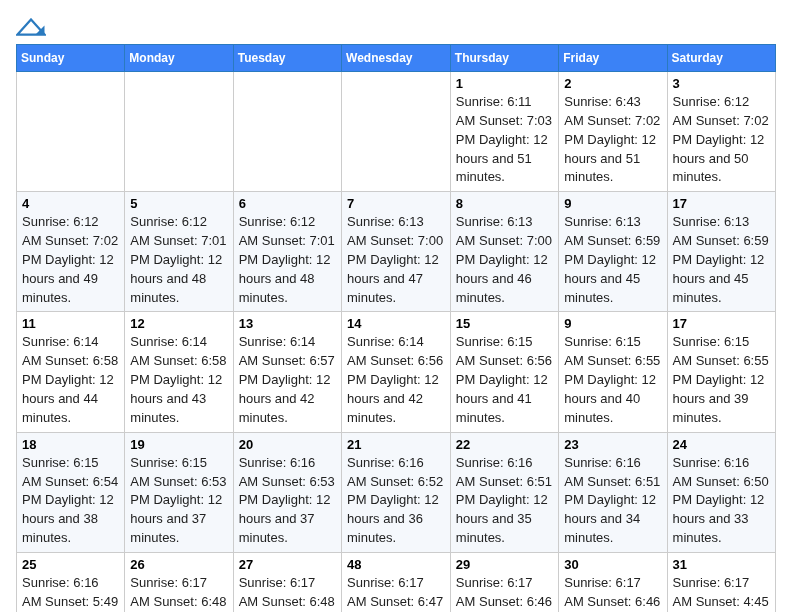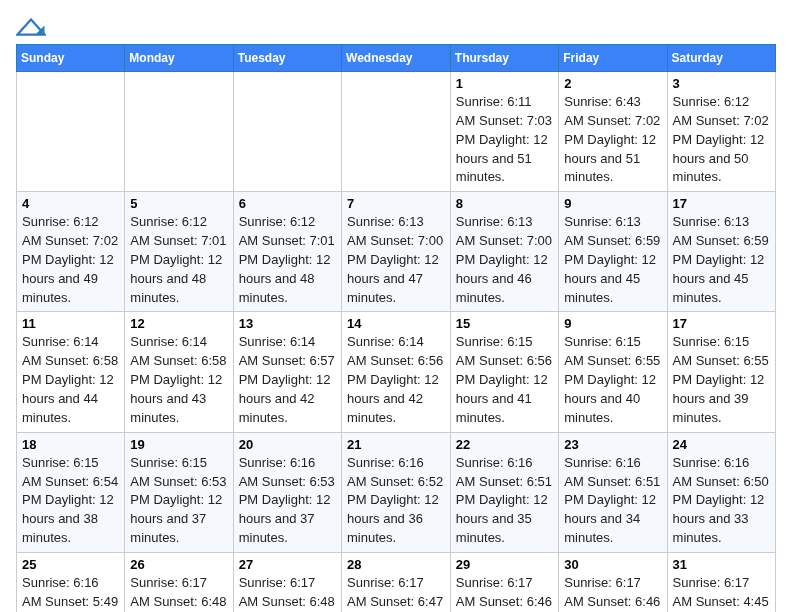--- a/index.html
+++ b/index.html
@@ -285,21 +285,21 @@
 Sunset: 6:48 PM
 Daylight: 12 hours and 31 minutes.</div>
         </td>
         <td>
           <span class="day-num">27</span>
           <div class="day-info">Sunrise: 6:17 AM
 Sunset: 6:48 PM
 Daylight: 12 hours and 31 minutes.</div>
         </td>
         <td>
-          <span class="day-num">28</span>
+          <span class="day-num">48</span>
           <div class="day-info">Sunrise: 6:17 AM
 Sunset: 6:47 PM
 Daylight: 12 hours and 30 minutes.</div>
         </td>
         <td>
           <span class="day-num">29</span>
           <div class="day-info">Sunrise: 6:17 AM
 Sunset: 6:46 PM
 Daylight: 12 hours and 29 minutes.</div>
         </td>

